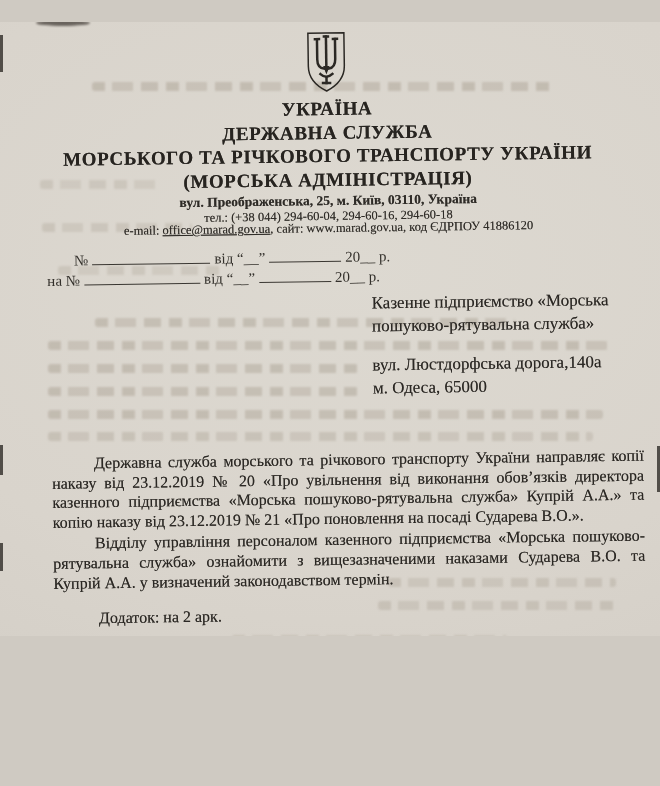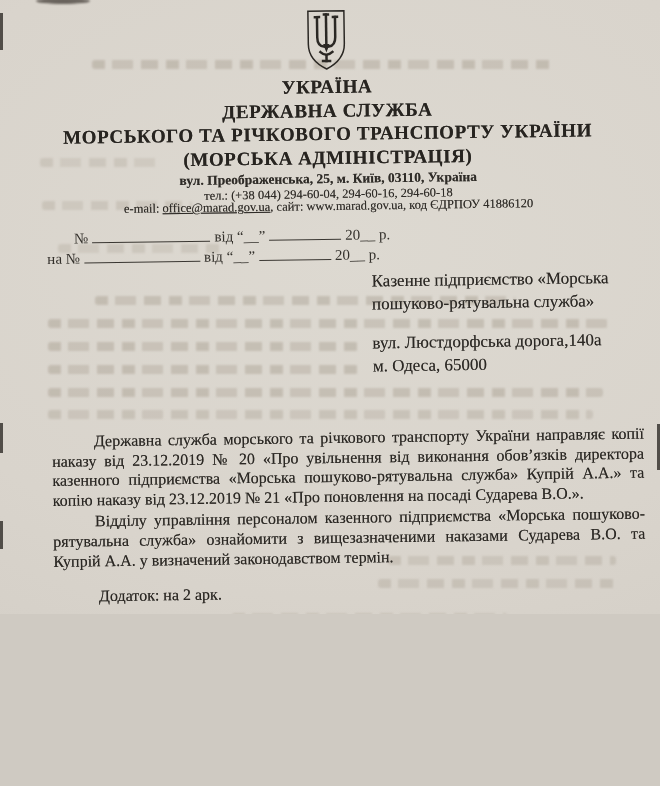--- a/index.html
+++ b/index.html
@@ -6,20 +6,21 @@
   body{
     width:660px;height:786px;overflow:hidden;
     font-family:"Liberation Serif","DejaVu Serif",serif;
     background:#cfcac2;
   }
   .page{
     position:relative;width:660px;height:614px;overflow:hidden;
     background:
       radial-gradient(130% 95% at 52% 40%, #ddd9d1 0%, #d9d4cc 55%, #d1ccc4 100%);
     color:#2e2b27;
+    margin-top:22px;
   }
   .content{
     position:absolute;inset:0;
     transform:rotate(-0.8deg);
     transform-origin:50% 50%;
   }
   .abs{position:absolute;}
   .ctr{left:0;right:0;text-align:center;}
   .hdr-big{font-size:19px;font-weight:bold;letter-spacing:.6px;color:#272420;
     text-shadow:0 0 .4px rgba(40,37,33,.75);}

